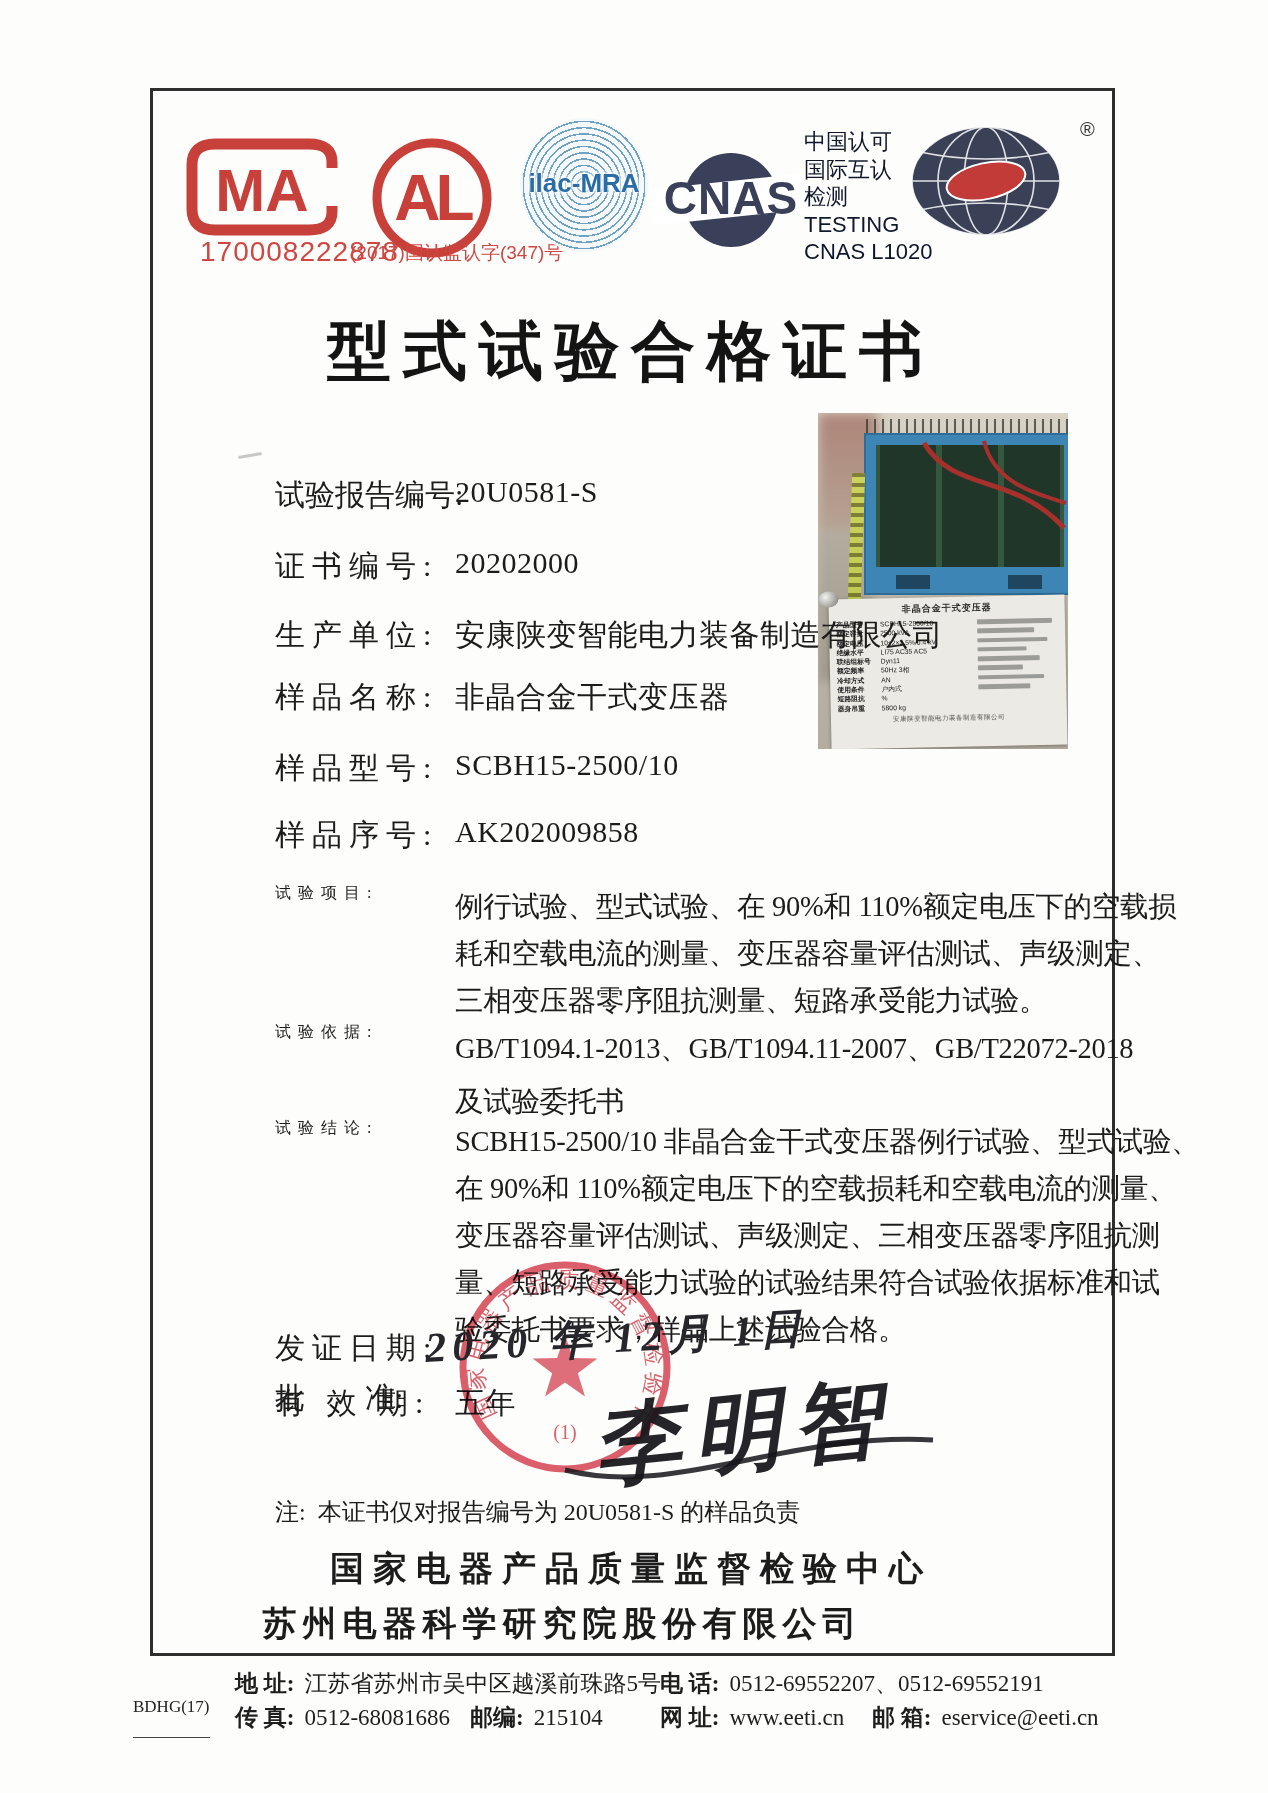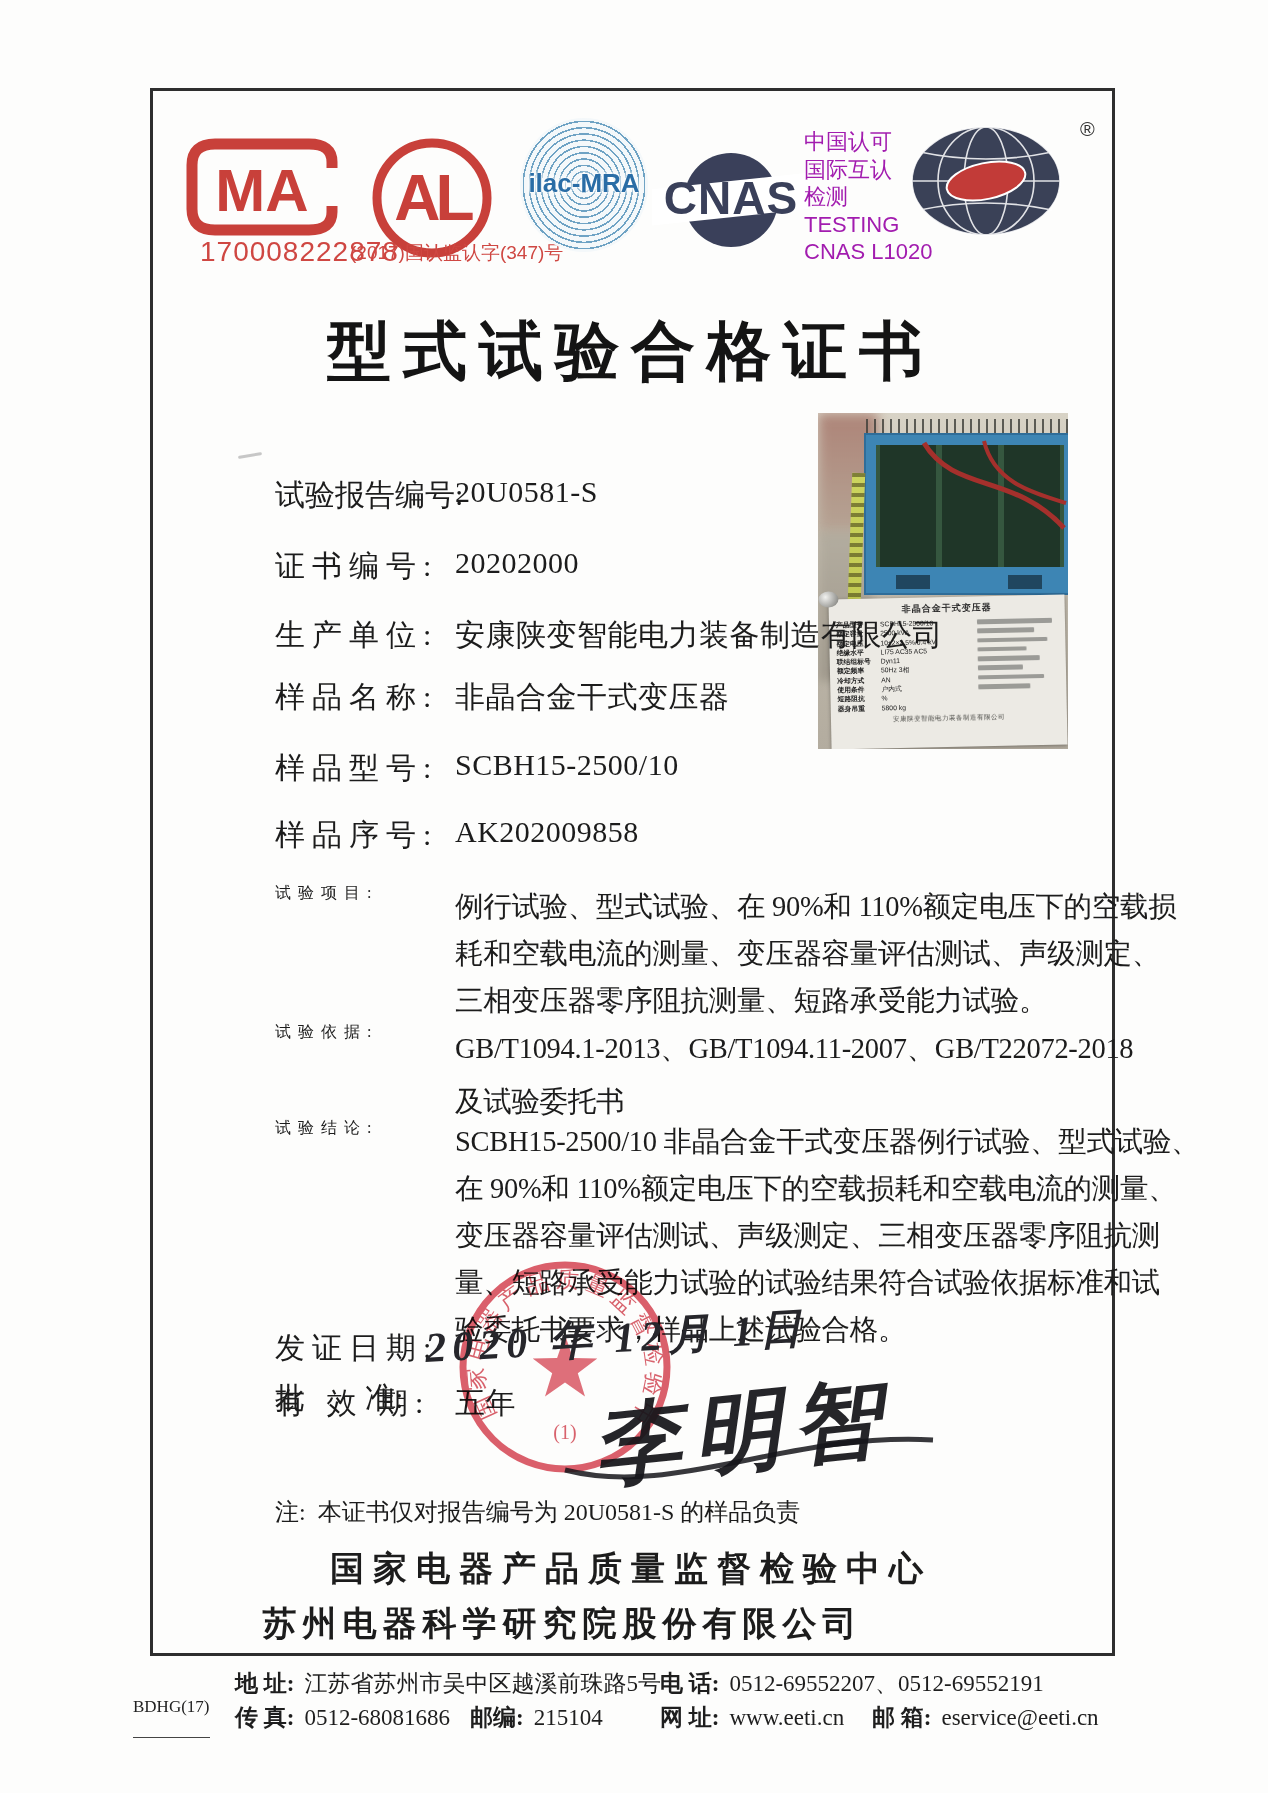--- a/index.html
+++ b/index.html
@@ -14,21 +14,21 @@
   .cma-number{position:absolute;left:180px;top:236px;font:28px "Liberation Sans",sans-serif;color:#cf4742;letter-spacing:1px;margin-left:20px;}
   .al-svg{position:absolute;left:368px;top:134px;width:128px;height:128px;}
   .al-caption{position:absolute;left:350px;top:240px;font:19px "Liberation Sans",sans-serif;color:#cf4742;}
   .ilac{position:absolute;left:520px;top:118px;width:128px;height:134px;border-radius:50%;
         background:repeating-radial-gradient(ellipse at 50% 50%, #6fa3c4 0 1.5px, #f4f8fa 1.5px 6px);}
   .ilac-label{position:absolute;left:50%;top:50%;transform:translate(-50%,-55%);
         font:bold 26px "Liberation Sans",sans-serif;color:#2a6da6;white-space:nowrap;
         text-shadow:0 0 3px #fff,0 0 5px #fff,0 0 7px #fff;}
   .cnas-svg{position:absolute;left:652px;top:150px;width:158px;height:100px;}
   .cnas-lines{position:absolute;left:804px;top:128px;font:22px "Liberation Sans",sans-serif;
-        line-height:27.5px;color:#a21caf;}
+        line-height:27.5px;color:#0f172a;}
   .globe-svg{position:absolute;left:905px;top:122px;width:162px;height:118px;}
   .reg-mark{position:absolute;left:1080px;top:118px;font:20px "Liberation Sans",sans-serif;color:#333;}
 
   
   .title{position:absolute;left:150px;top:280px;width:962px;text-align:center;
          font-size:64px;font-weight:800;letter-spacing:12px;color:#141414;white-space:nowrap;margin-top:28px;}
 
   
   .row{position:absolute;left:275px;font-size:30px;white-space:nowrap;z-index:2;}
   .lbl{display:inline-block;width:180px;white-space:nowrap;vertical-align:top;}

